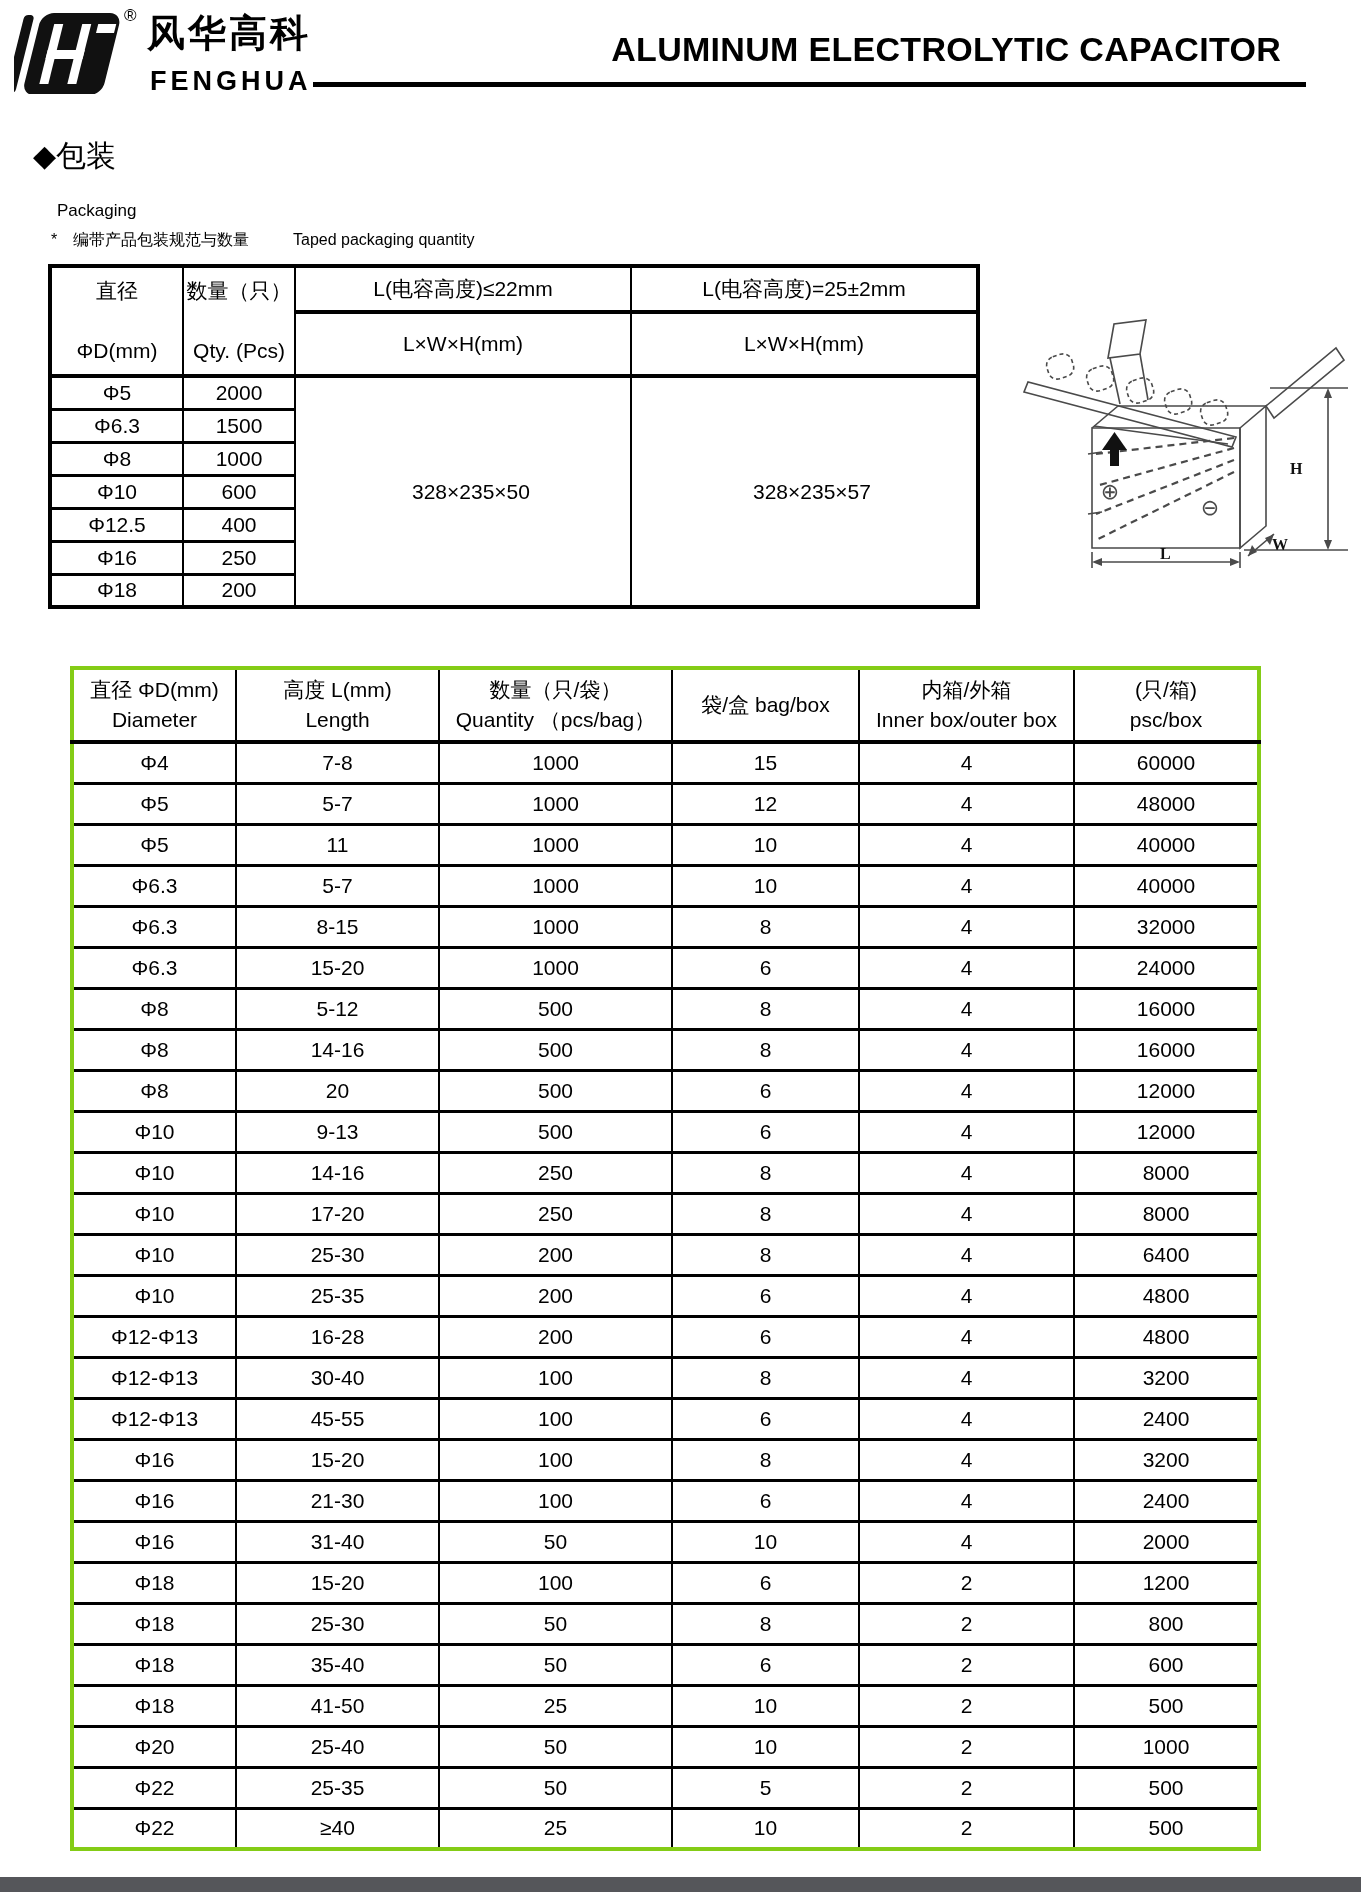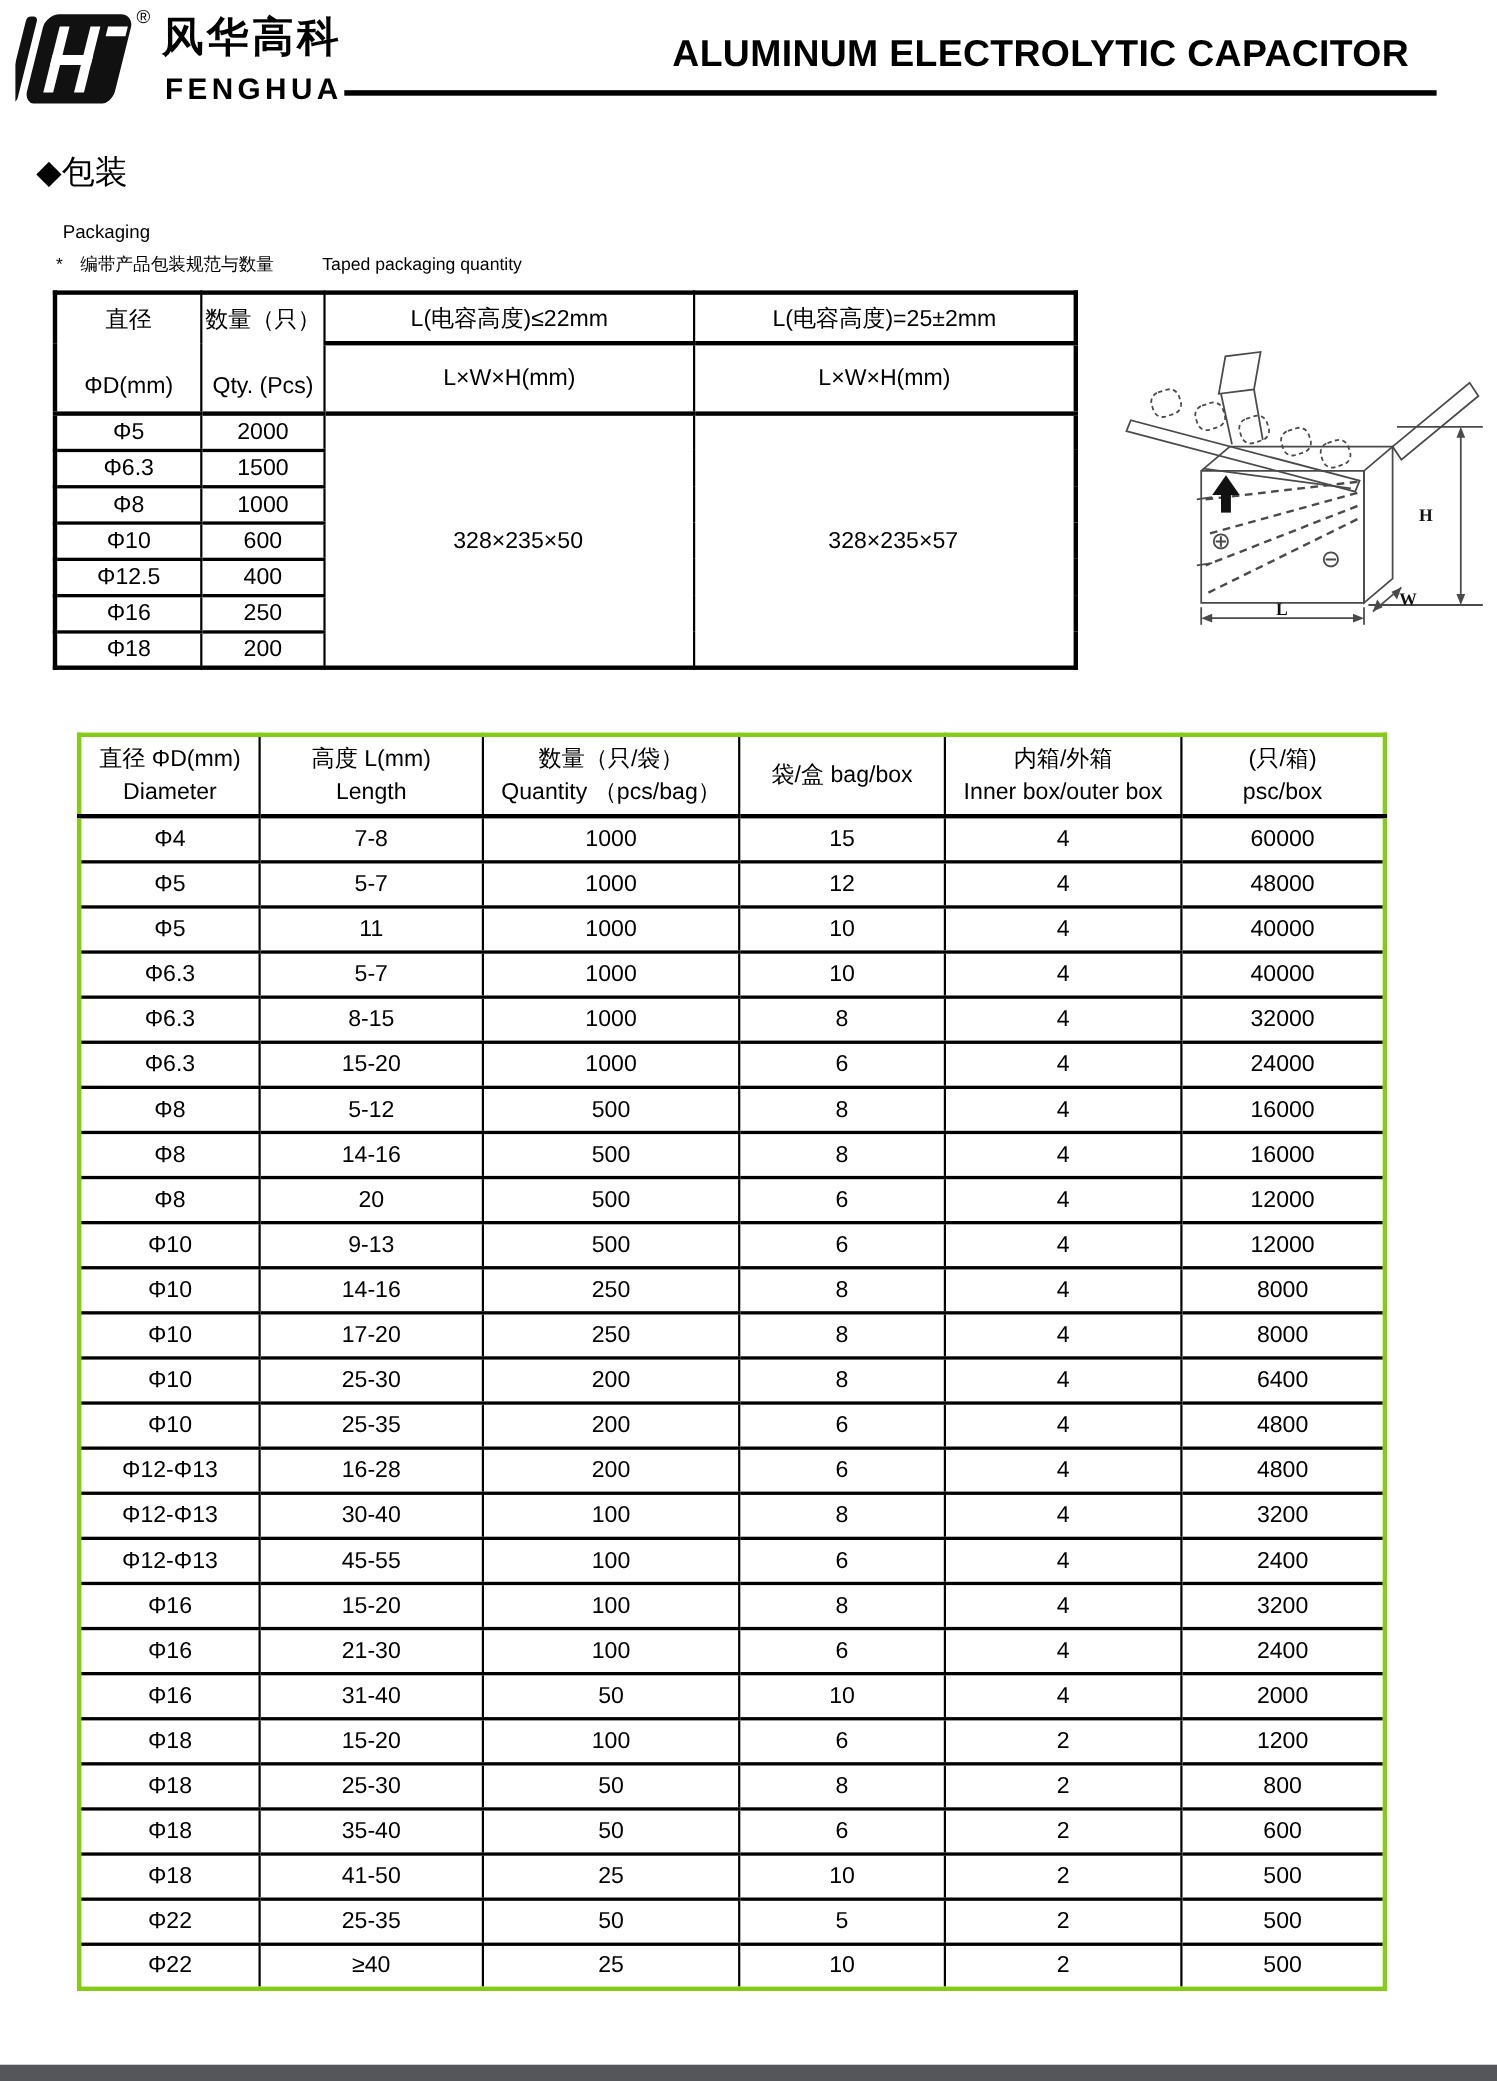--- a/index.html
+++ b/index.html
@@ -462,20 +462,28 @@
 
       <tr>
         <td>Φ18</td>
         <td>41-50</td>
         <td>25</td>
         <td>10</td>
         <td>2</td>
         <td>500</td>
       </tr>
 
+      <tr>
+        <td>Φ20</td>
+        <td>25-40</td>
+        <td>50</td>
+        <td>10</td>
+        <td>2</td>
+        <td>1000</td>
+      </tr>
 
       <tr>
         <td>Φ22</td>
         <td>25-35</td>
         <td>50</td>
         <td>5</td>
         <td>2</td>
         <td>500</td>
       </tr>
 

